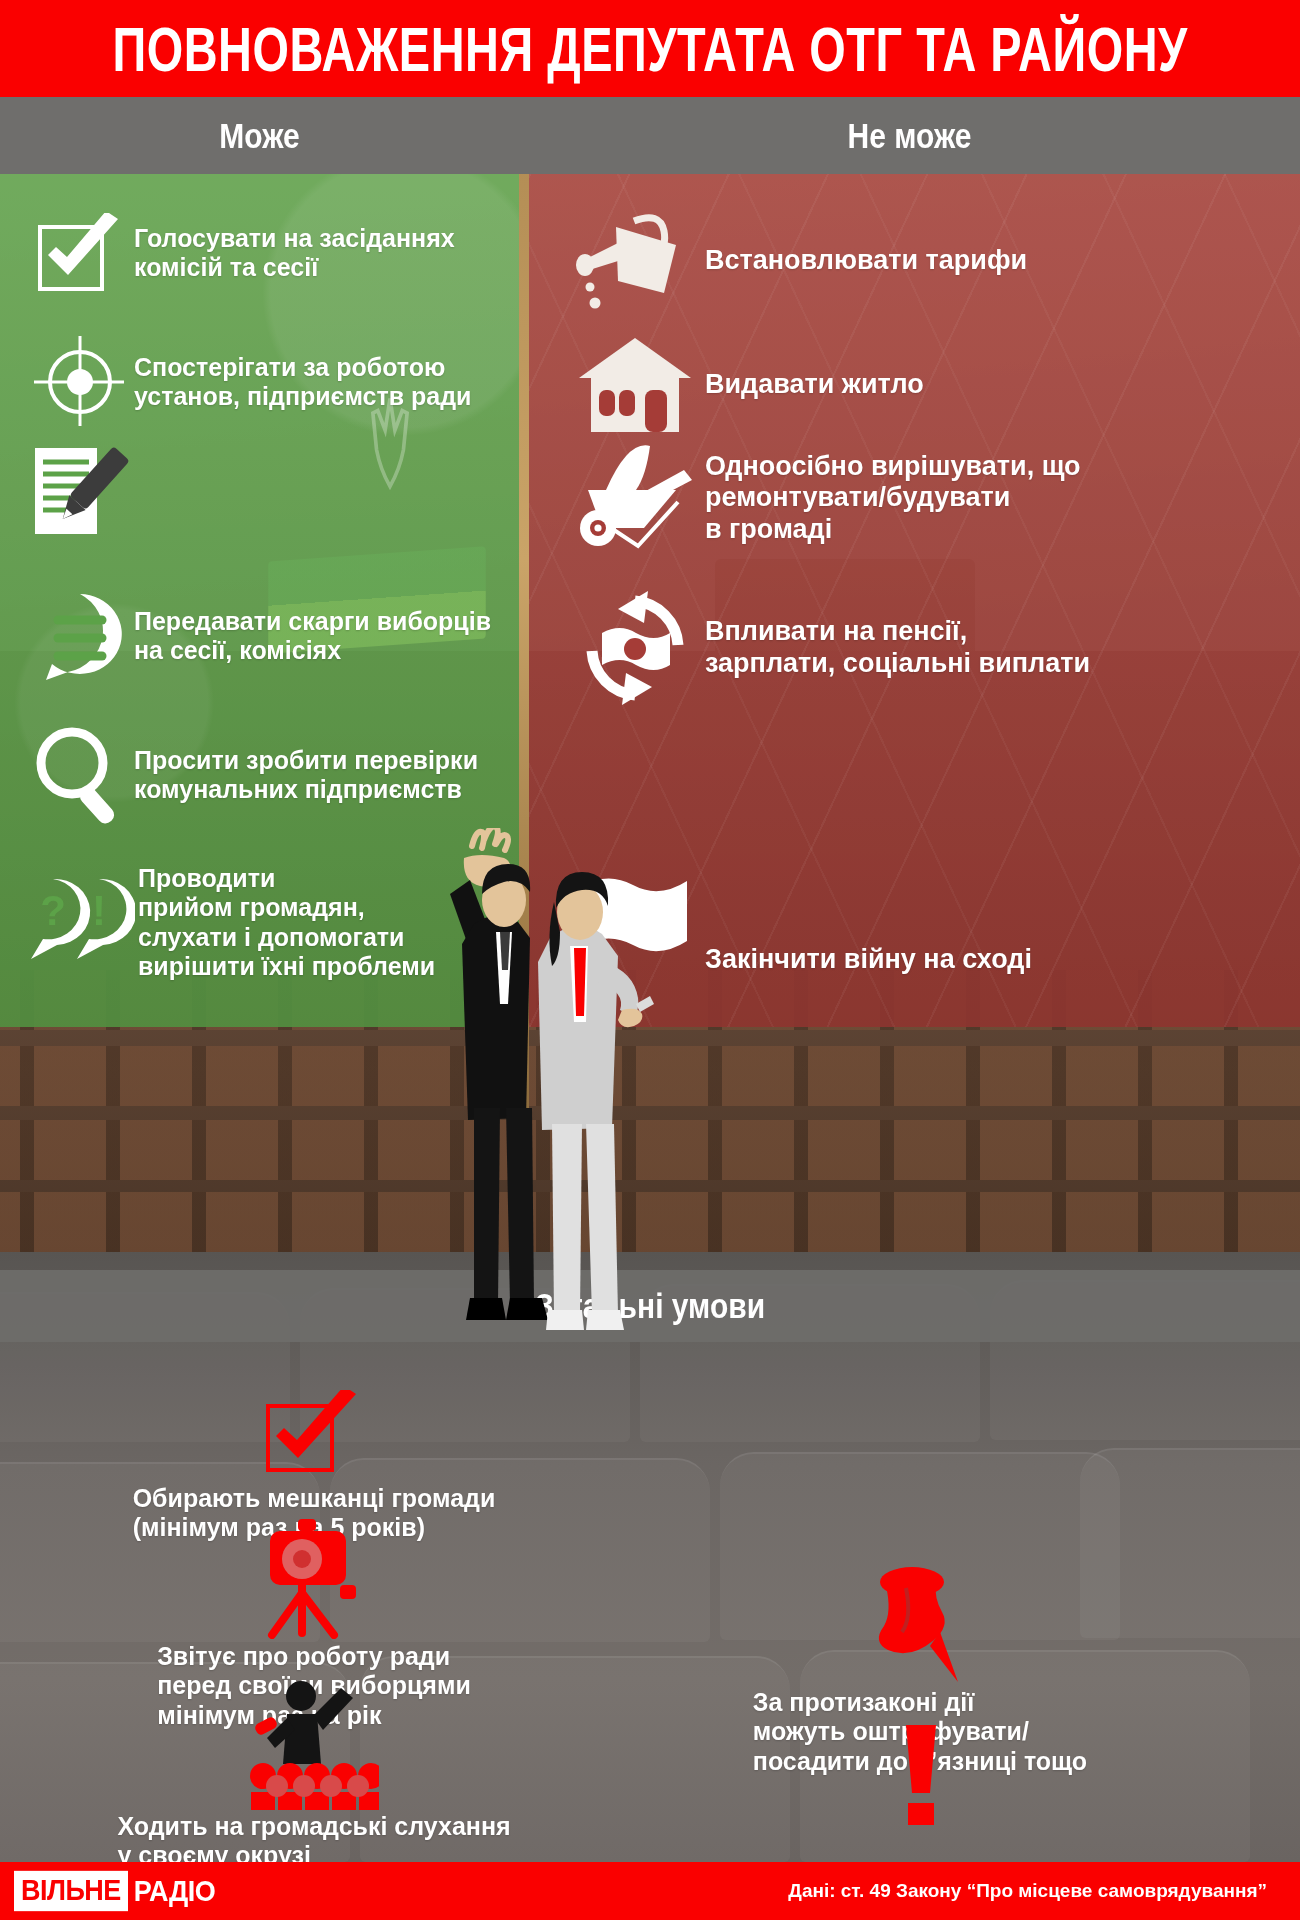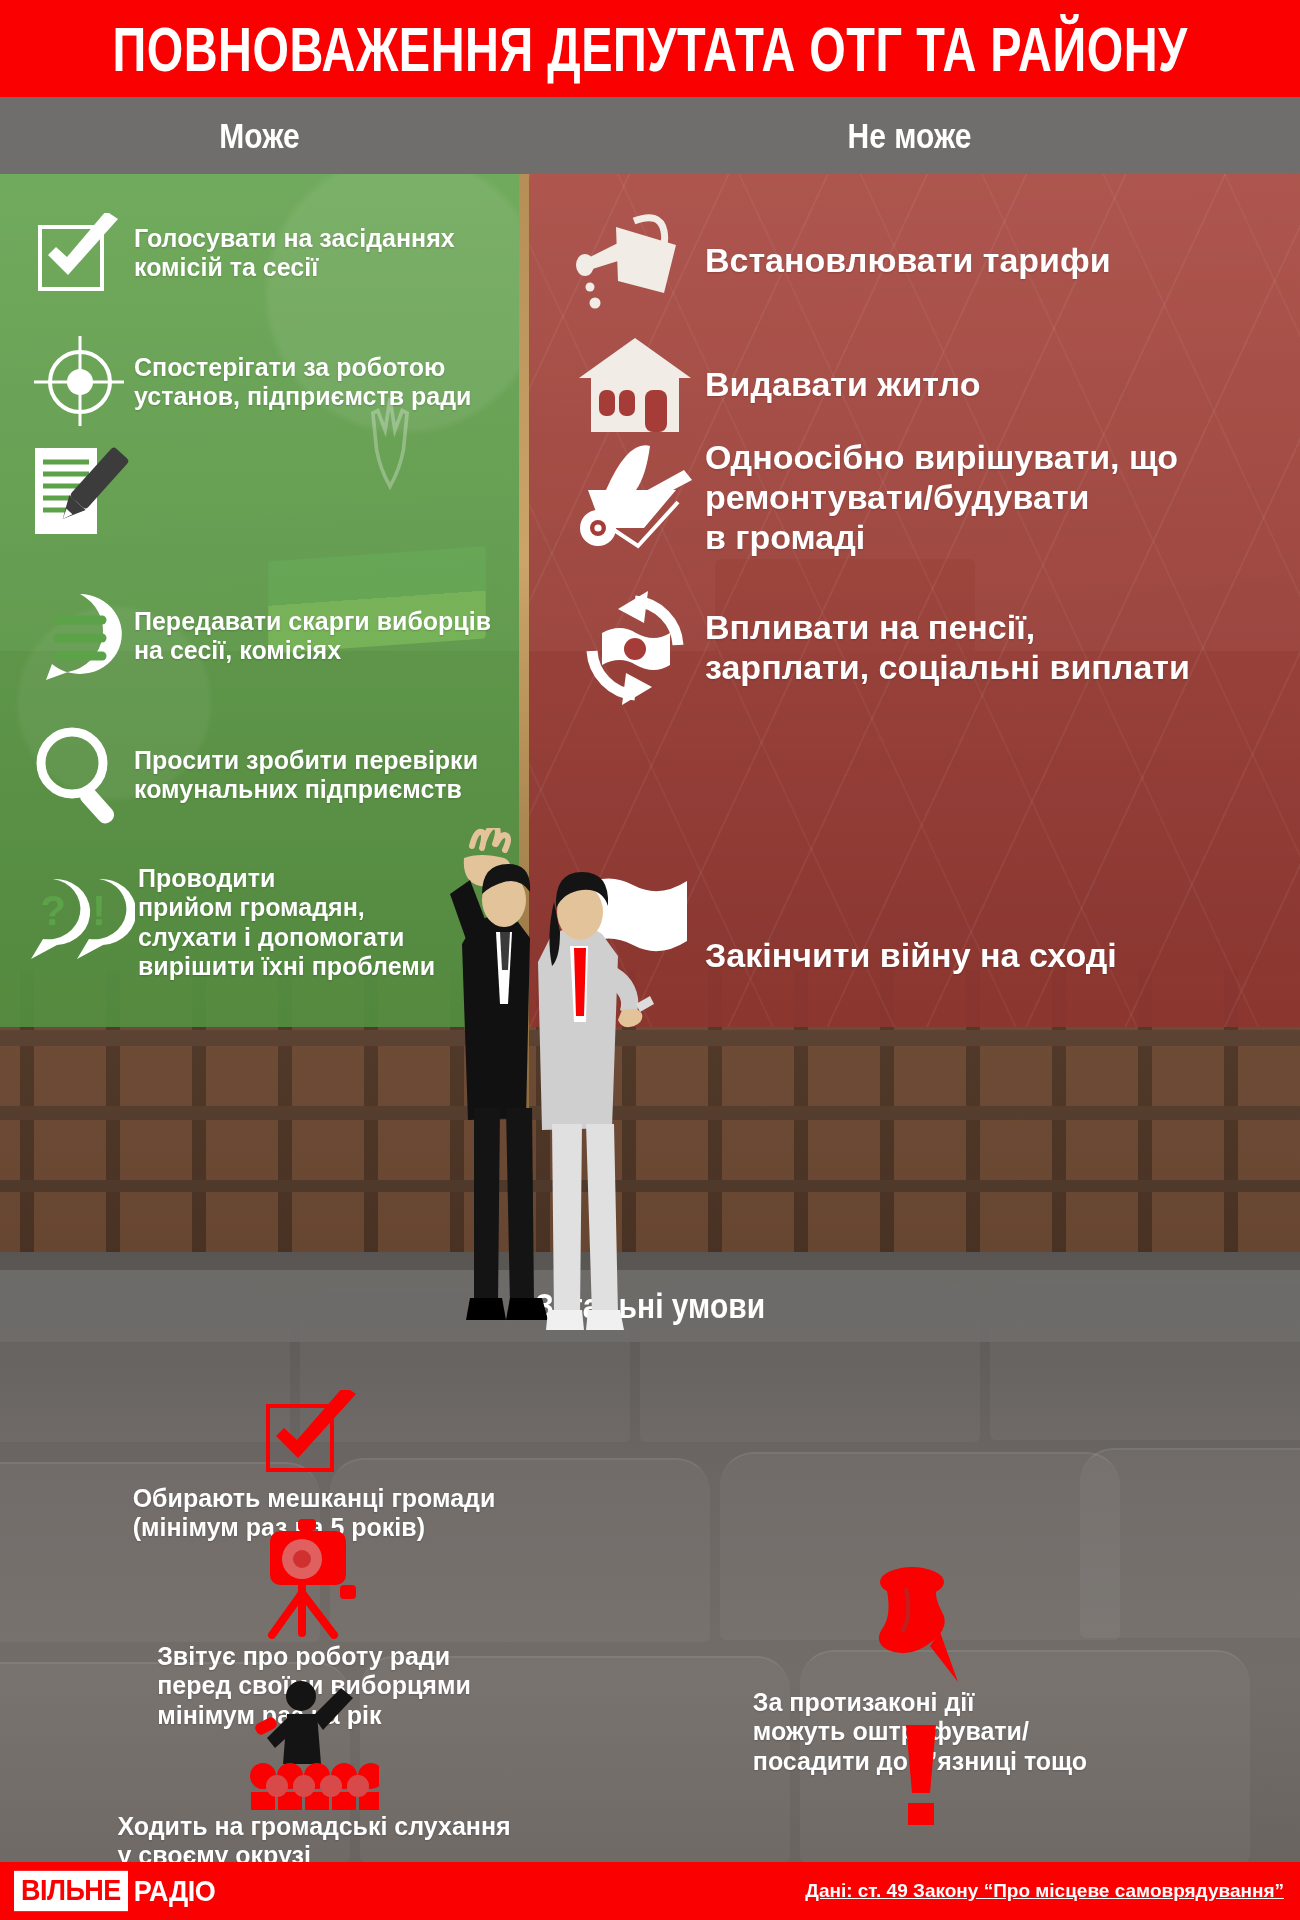--- a/index.html
+++ b/index.html
@@ -133,21 +133,21 @@
     display: flex; align-items: center; justify-content: center;
   }
   .item-text {
     color: #ffffff;
     font-weight: 700;
     line-height: 1.17;
     white-space: pre-line;
     text-shadow: 0 1px 2px rgba(0,0,0,.18);
   }
   .panel-can .item-text { font-size: 25px; }
-  .panel-cannot .item-text { font-size: 34px; }
+  .panel-cannot .item-text { font-size: 27px; }
 
   
   .general-bg {
     position: absolute; left: 0; top: 1252px;
     width: 1300px; height: 610px;
     background: linear-gradient(180deg, #585552 0%, #6b6663 35%, #736d69 70%, #6a6461 100%);
     overflow: hidden;
   }
   .general-bg .gseat {
     position: absolute; border-radius: 34px 34px 6px 6px;
@@ -188,22 +188,22 @@
   .logo .lg1 {
     background: #ffffff; color: #fa0000;
     font-size: 27px; font-weight: 700; letter-spacing: -.5px;
     padding: 2px 7px 3px 7px;
   }
   .logo .lg2 {
     color: #ffffff; font-size: 27px; font-weight: 700; letter-spacing: -.5px;
     padding-left: 6px;
   }
   .source {
-    margin-left: auto; margin-right: 16px;
-    color: #ffffff; font-size: 19px; font-weight: 700; text-decoration: underline;
+    margin-left: auto; margin-right: 33px;
+    color: #ffffff; font-size: 19px; font-weight: 700;
   }
 
   
   .people { position: absolute; left: 400px; top: 828px; width: 300px; height: 520px; z-index: 9; }
 
   svg { display: block; }
 </style>
 </head>
 <body>
 

